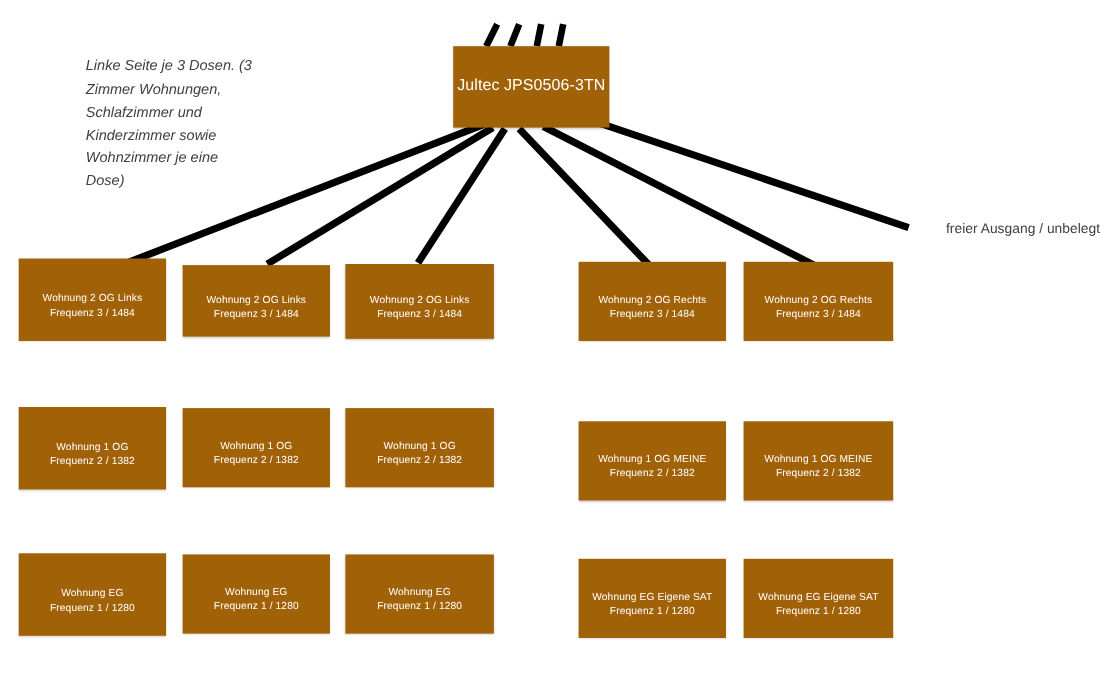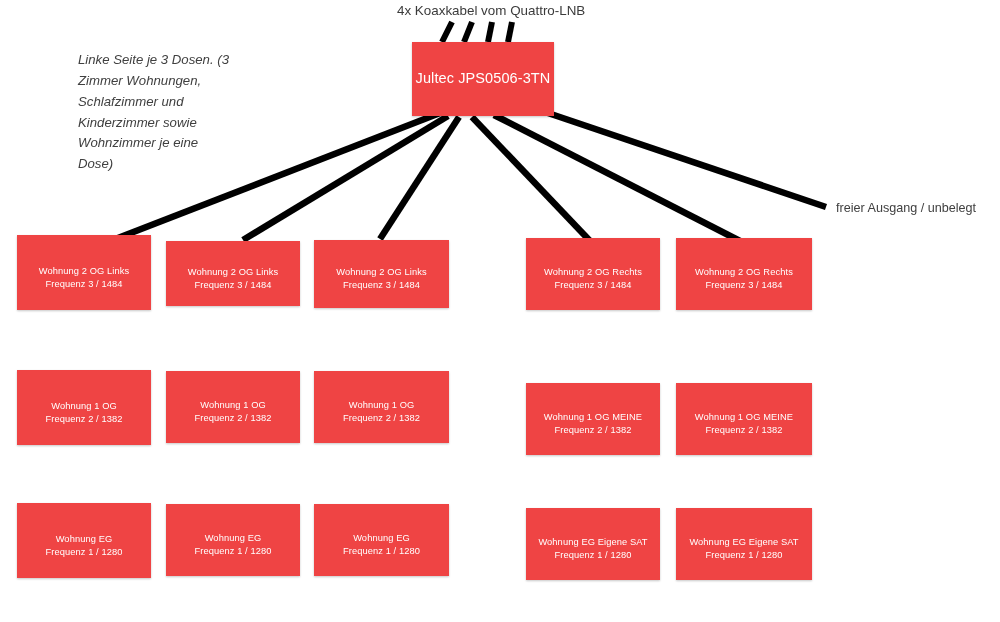--- a/index.html
+++ b/index.html
@@ -24,21 +24,21 @@
   .lines-layer {
     position: absolute;
     left: 0; top: 0;
     width: 1000px;
     height: 622px;
     pointer-events: none;
   }
   
   .node {
     position: absolute;
-    background: #ef4444;
+    background: #a16207;
     box-sizing: border-box;
     display: flex;
     align-items: center;
     justify-content: center;
     text-align: center;
     color: #ffffff;
     box-shadow: 0 1px 2px rgba(0,0,0,0.22);
   }
   .node .node-text {
     line-height: 1.35;
@@ -94,30 +94,29 @@
         <line x1="440" y1="113" x2="105" y2="243"></line>
         <line x1="448" y1="116" x2="243" y2="240"></line>
         <line x1="459" y1="117" x2="380" y2="239"></line>
         <line x1="472" y1="117" x2="592" y2="243"></line>
         <line x1="494" y1="115" x2="740" y2="241"></line>
         <line x1="545" y1="112" x2="826" y2="207"></line>
       </g>
     </g>
   </svg>
 
-  <div class="caption-top" style="left:397px; top:3px;">4x Koaxkabel vom Quattro-LNB</div>
 
   <div class="node node-hub" style="left:412px; top:42px; width:142px; height:74px;">
     <span class="node-text">Jultec JPS0506-3TN</span>
   </div>
 
   <div class="note" style="left:78px; top:50px; width:158px;font-style:italic;">Linke Seite je 3 Dosen. (3 Zimmer Wohnungen, Schlafzimmer und Kinderzimmer sowie Wohnzimmer je eine Dose)</div>
 
 
-  <div class="note-small" style="left:836px; top:199px;">freier Ausgang / unbelegt</div>
+  <div class="note-small" style="left:860px; top:199px;">freier Ausgang / unbelegt</div>
 
   <div class="node node-apt" style="left:17px; top:235px; width:134px; height:75px;">
     <span class="node-text"><span>Wohnung 2 OG Links</span><br><span>Frequenz 3 / 1484</span></span>
   </div>
   <div class="node node-apt" style="left:166px; top:241px; width:134px; height:65px;">
     <span class="node-text"><span>Wohnung 2 OG Links</span><br><span>Frequenz 3 / 1484</span></span>
   </div>
   <div class="node node-apt" style="left:314px; top:240px; width:135px; height:68px;">
     <span class="node-text"><span>Wohnung 2 OG Links</span><br><span>Frequenz 3 / 1484</span></span>
   </div>

